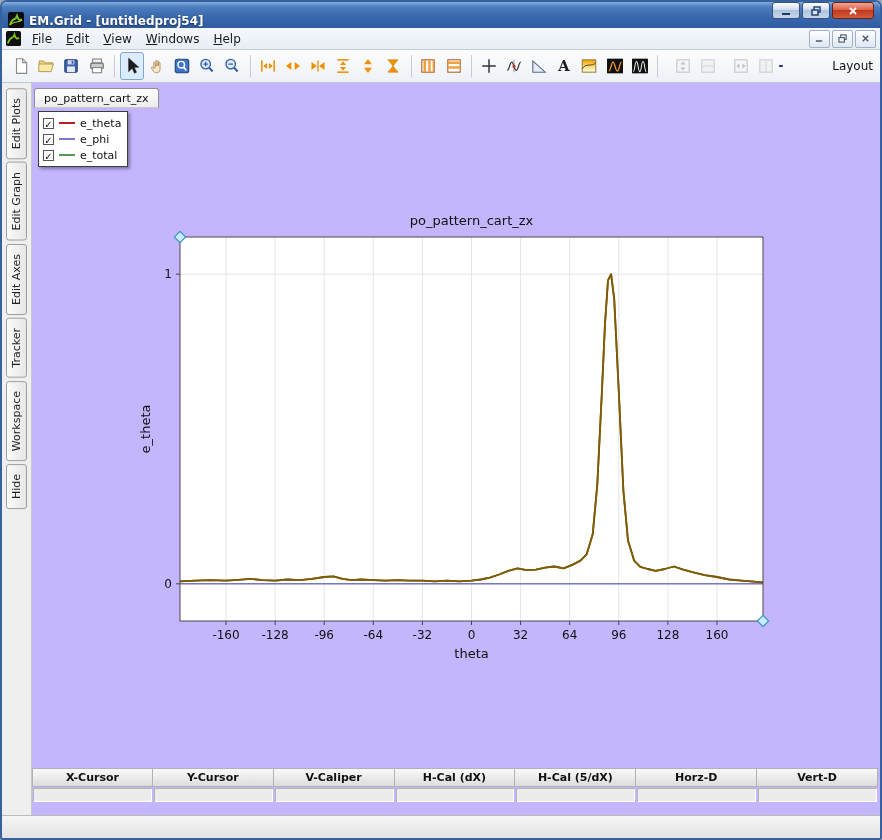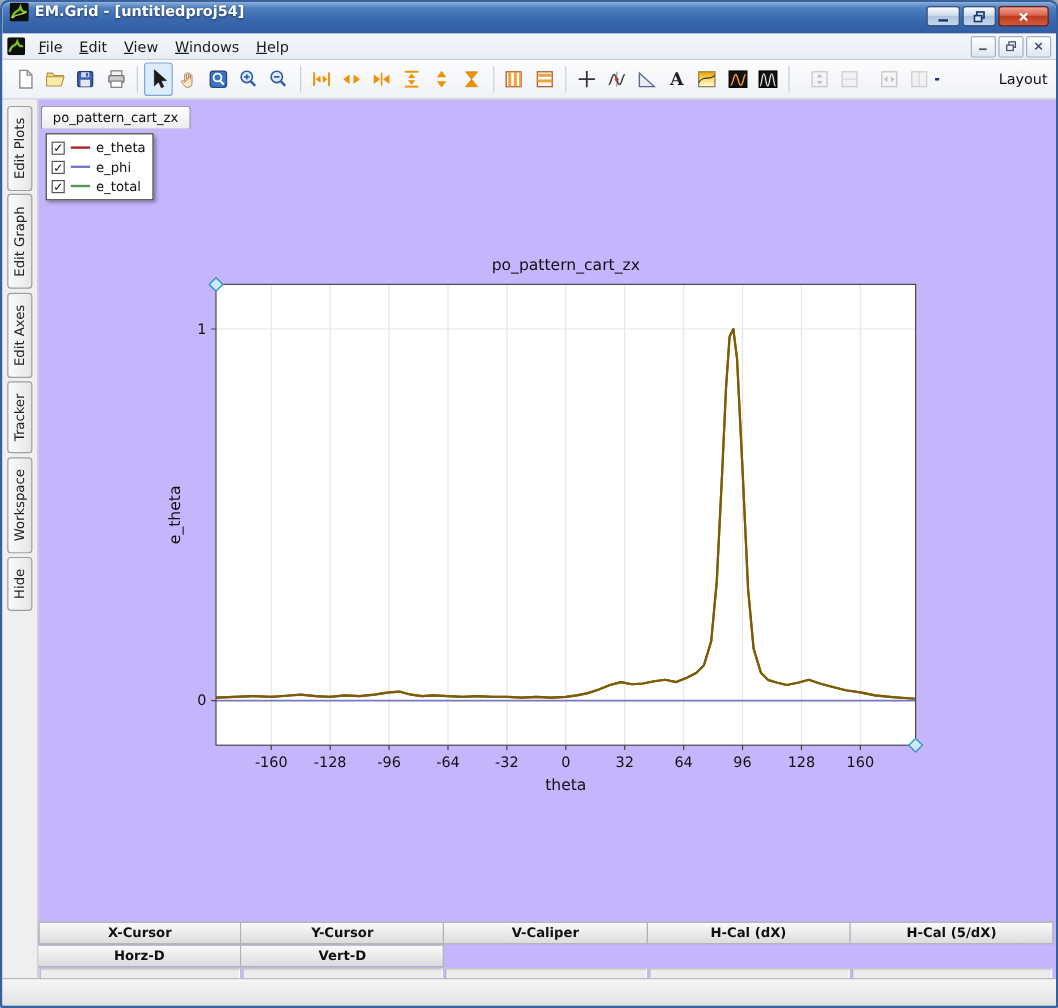--- a/index.html
+++ b/index.html
@@ -1,21 +1,21 @@
 <!DOCTYPE html>
 <html><head>
 <meta charset="utf-8">
 <style>
   html,body{margin:0;padding:0;background:#9aa7b8;font-family:"DejaVu Sans",sans-serif;}
   .window{position:relative;width:882px;height:840px;box-sizing:border-box;border:2px solid #35619e;
           border-radius:7px 7px 3px 3px;overflow:hidden;background:#fff;}
   
   .titlebar{position:absolute;left:0;top:0;right:0;height:26px;
     background:linear-gradient(180deg,#84abd8 0%,#4f7fc0 18%,#3a68ad 55%,#2f5ca2 100%);
-    display:flex;align-items:flex-start;padding:0 6px;}
+    display:flex;align-items:flex-end;padding:0 6px;}
   .title-text{color:#fff;font-size:12px;font-weight:bold;margin-left:5px;text-shadow:0 1px 2px rgba(0,0,0,.55);}
   .win-controls{margin-left:auto;display:flex;gap:2px;align-items:flex-start;height:100%;padding-top:3px;}
   .wbtn{height:17px;width:28px;border:1px solid #39537a;border-radius:3px;display:flex;align-items:center;justify-content:center;
         background:linear-gradient(180deg,#fdfeff,#cfdcee 45%,#aec4de 50%,#c4d6ea);box-sizing:border-box;}
   .wbtn.close{width:42px;background:linear-gradient(180deg,#f0a492,#d9644b 45%,#c03a22 50%,#d15b39);border-color:#6e2014;}
   
   .menubar{position:absolute;left:0;top:26px;right:0;height:22px;background:linear-gradient(180deg,#f4f7fb,#e8edf5);
            border-bottom:1px solid #c6cdd8;display:flex;align-items:center;padding:0 4px;box-sizing:border-box;}
   .menu-item{font-size:12px;color:#1a1a1a;padding:2px 7px;cursor:default;}
   .menu-item u{text-decoration:underline;}
@@ -46,21 +46,21 @@
   .legend{position:absolute;left:6px;top:28px;background:#fff;border:1px solid #3c3c3c;box-shadow:2px 2px 3px rgba(0,0,0,.35);
           padding:3px 6px 3px 4px;z-index:5;min-width:78px;}
   .legend-row{display:flex;align-items:center;height:16px;gap:5px;}
   .legend-check{width:11px;height:11px;border:1px solid #555;background:#fff;font-size:10px;line-height:11px;text-align:center;
                 color:#111;box-sizing:border-box;}
   .legend-line{width:16px;height:2px;display:inline-block;}
   .legend-label{font-size:11px;color:#111;}
   #chart-svg{position:absolute;left:0;top:0;font-family:"DejaVu Sans",sans-serif;}
   
   .cursor-table{position:absolute;left:0;right:2px;top:685px;}
-  .ct-row{display:grid;grid-template-columns:repeat(5,1fr);}
+  .ct-row{display:grid;grid-template-columns:repeat(7,1fr);}
   .ct-head{font-size:11px;font-weight:bold;color:#111;text-align:center;padding:2px 0;
            background:linear-gradient(180deg,#fafafa,#dcdcdc);border:1px solid #b2b2b2;border-left:none;}
   .ct-head:first-child{border-left:1px solid #b2b2b2;}
   .ct-cell{height:14px;margin:1px;background:#ececec;box-shadow:inset 1px 1px 0 #b5b5b5,inset -1px -1px 0 #ffffff;}
   
   .statusbar{position:absolute;left:0;right:0;bottom:0;height:22px;background:linear-gradient(180deg,#f5f5f5,#e3e3e3);
              border-top:1px solid #bcbcbc;}
   svg{display:block;}
 </style>
 </head>

